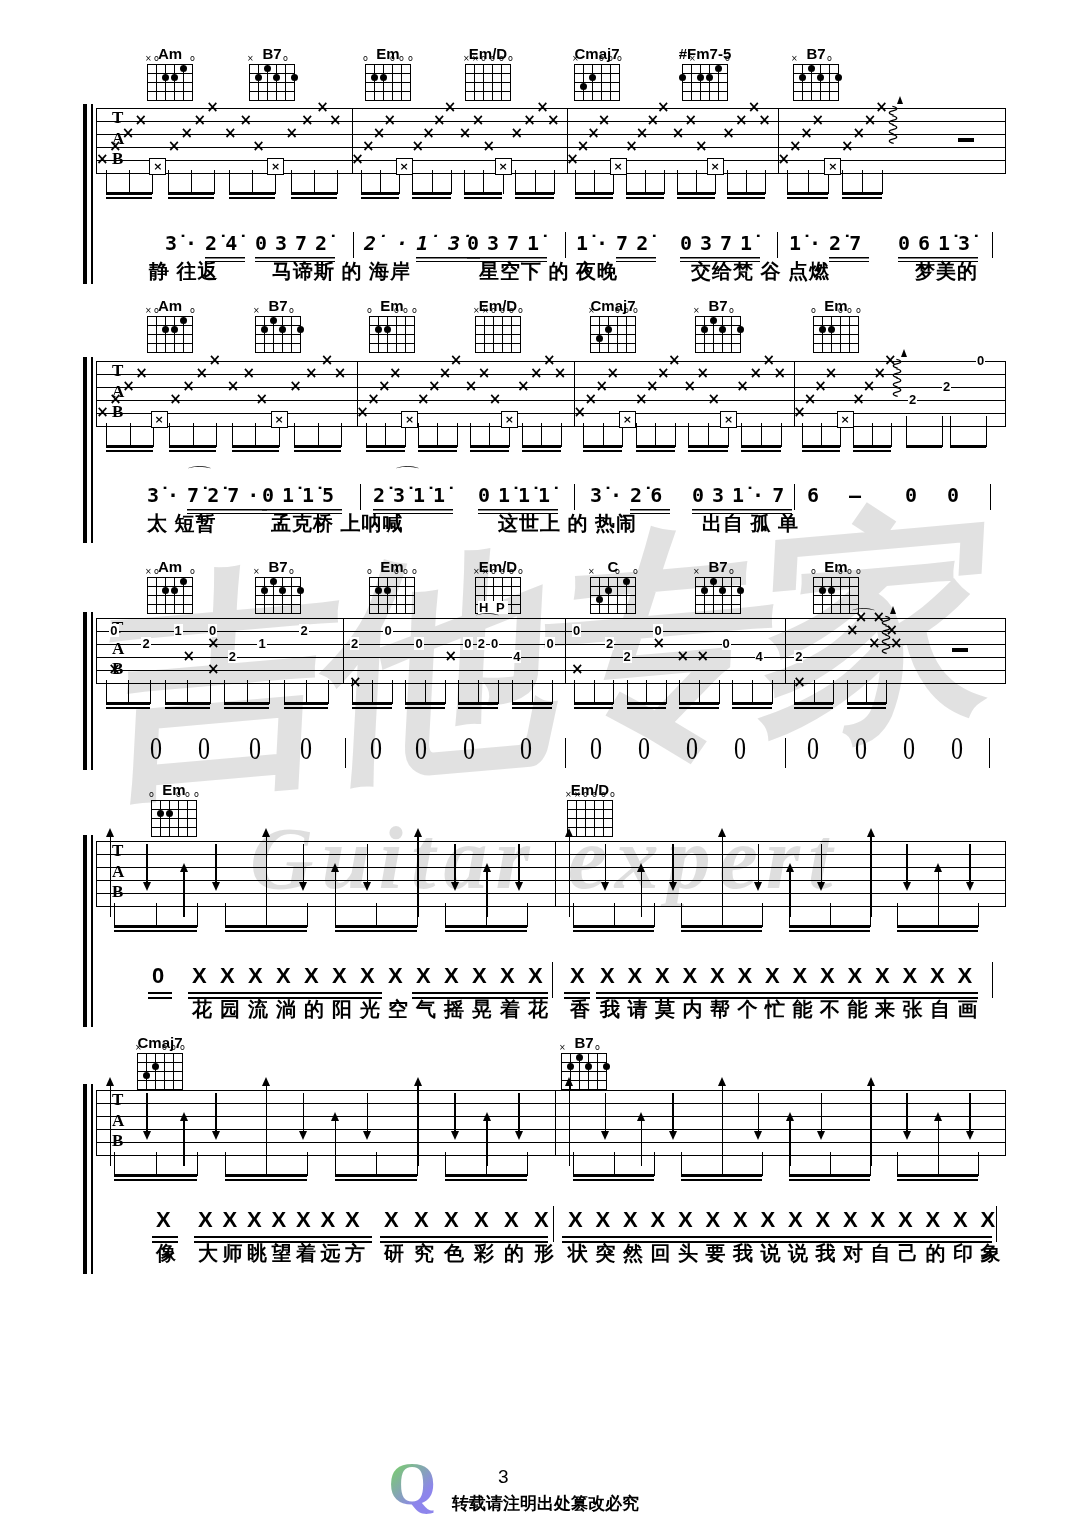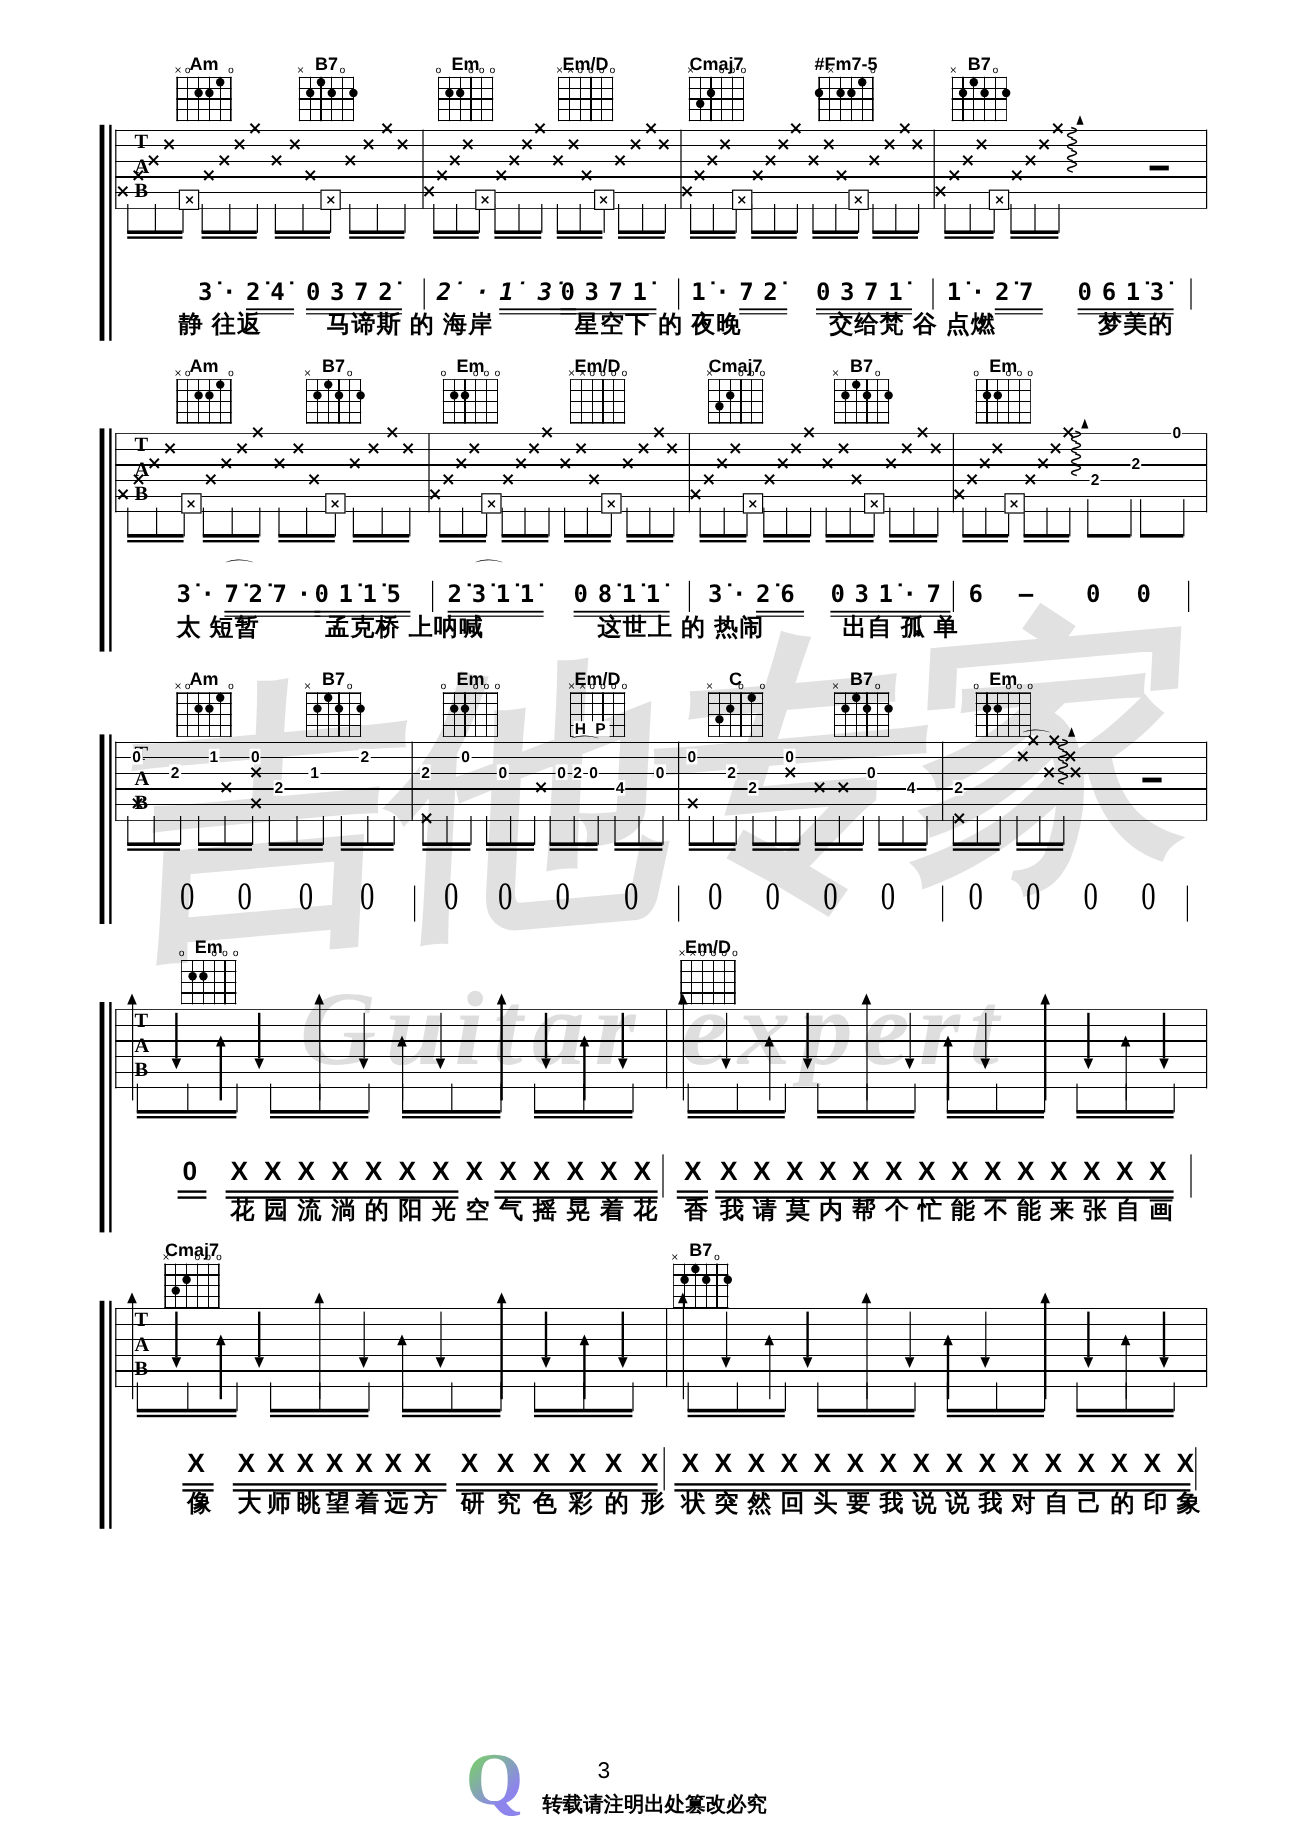--- a/index.html
+++ b/index.html
@@ -895,21 +895,21 @@
       <div class="vl abs" style="left: 777px; top: 232px; height: 26px;"></div>
       <div class="vl abs" style="left: 992px; top: 232px; height: 26px;"></div>
       <div class="lyr abs" style="left: 149px; top: 260px;">静 往返</div>
       <div class="lyr abs" style="left: 272px; top: 260px;">马谛斯 的 海岸</div>
       <div class="lyr abs" style="left: 479px; top: 260px;">星空下 的 夜晚</div>
       <div class="lyr abs" style="left: 691px; top: 260px;">交给梵 谷 点燃</div>
       <div class="lyr abs" style="left: 915px; top: 260px;">梦美的</div>
       <div class="jg abs" style="left: 147px; top: 482px;"><span>3̇·</span><span class="u">7̇2̇7·</span></div>
       <div class="jg abs" style="left: 262px; top: 482px;"><span class="u">01̇1̇5</span></div>
       <div class="jg abs" style="left: 373px; top: 482px;"><span class="u">2̇3̇1̇1̇</span></div>
-      <div class="jg abs" style="left: 478px; top: 482px;"><span class="u">08̇1̇1̇</span></div>
+      <div class="jg abs" style="left: 478px; top: 482px;"><span class="u">01̇1̇1̇</span></div>
       <div class="jg abs" style="left: 590px; top: 482px;"><span>3̇·</span><span class="u">2̇6</span></div>
       <div class="jg abs" style="left: 692px; top: 482px;"><span class="u">031̇·7</span></div>
       <div class="jg abs" style="left: 807px; top: 482px;"><span>6</span></div>
       <div class="jg abs" style="left: 849px; top: 482px;"><span>—</span></div>
       <div class="jg abs" style="left: 905px; top: 482px;"><span>0</span></div>
       <div class="jg abs" style="left: 947px; top: 482px;"><span>0</span></div>
       <div class="vl abs" style="left: 360px; top: 484px; height: 26px;"></div>
       <div class="vl abs" style="left: 574px; top: 484px; height: 26px;"></div>
       <div class="vl abs" style="left: 794px; top: 484px; height: 26px;"></div>
       <div class="vl abs" style="left: 990px; top: 484px; height: 26px;"></div>

